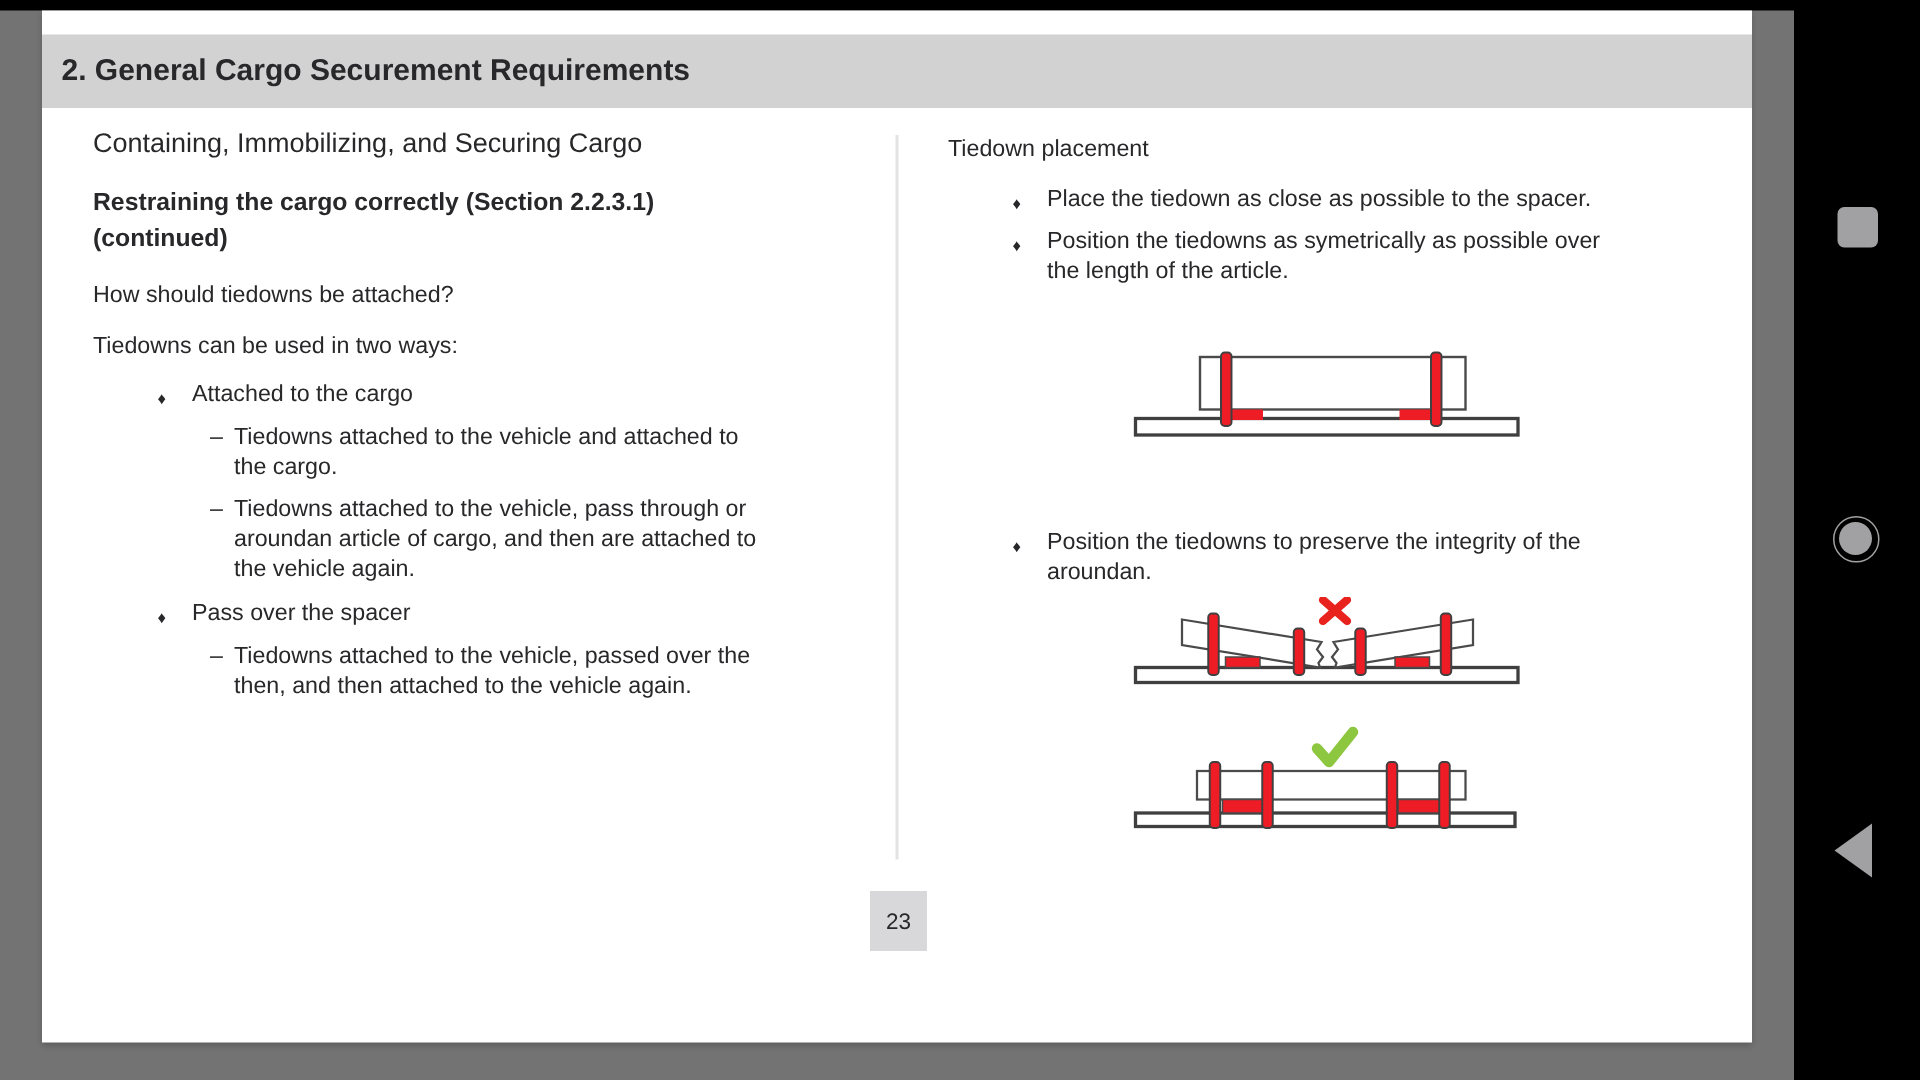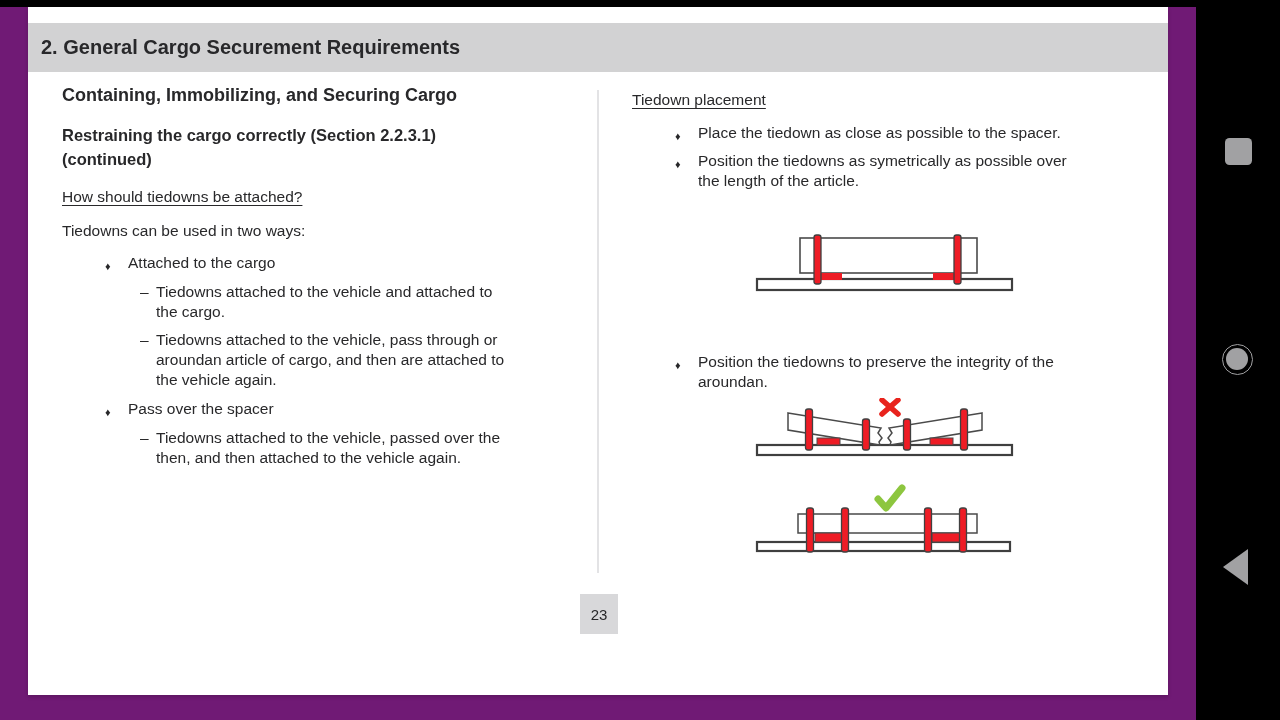--- a/index.html
+++ b/index.html
@@ -1,32 +1,32 @@
 <!DOCTYPE html>
 <html><head>
 <meta charset="utf-8">
 <style>
   * { margin:0; padding:0; box-sizing:border-box; }
   html,body { width:1280px; height:720px; overflow:hidden; background:#000; }
   body { font-family:"Liberation Sans", sans-serif; color:#28282a; }
 
-  .viewer { position:absolute; left:0; top:7px; width:1196px; height:713px; background:#701a75; }
+  .viewer { position:absolute; left:0; top:7px; width:1196px; height:713px; background:#737373; }
   .page { position:absolute; left:28px; top:0; width:1140px; height:688px; background:#ffffff;
           box-shadow:0 2px 4px rgba(0,0,0,0.18); }
 
   .header-bar { position:absolute; left:0; top:16px; width:1140px; height:49px; background:#d2d2d3; }
   .header-bar .title { padding-left:13px; line-height:49px; font-size:20px; font-weight:bold; color:#28282a; }
 
   .left-col  { position:absolute; left:34px;  top:78px; width:525px; }
   .right-col { position:absolute; left:604px; top:83px; width:535px; }
   .left-col > div, .right-col > div { position:absolute; }
 
-  .h1 { font-size:18px; font-weight:bold; }
+  .h1 { font-size:18px; font-weight:normal; }
   .h2 { font-size:16.5px; font-weight:bold; line-height:24px; }
-  .underlined { text-decoration:underline; text-underline-offset:3px; }
+  .underlined { text-underline-offset:3px; }
   .body-txt { font-size:15.5px; line-height:20px; }
   .pre { white-space:pre-line; }
 
   .brow { display:flex; }
   .brow .marker { width:23px; font-size:11px; padding-top:3px; }
   .brow .dash   { width:16px; }
 
   .divider { position:absolute; left:569px; top:83px; width:2px; height:483px; background:#e3e3e5; }
 
   .diag { position:absolute; width:260px; }

